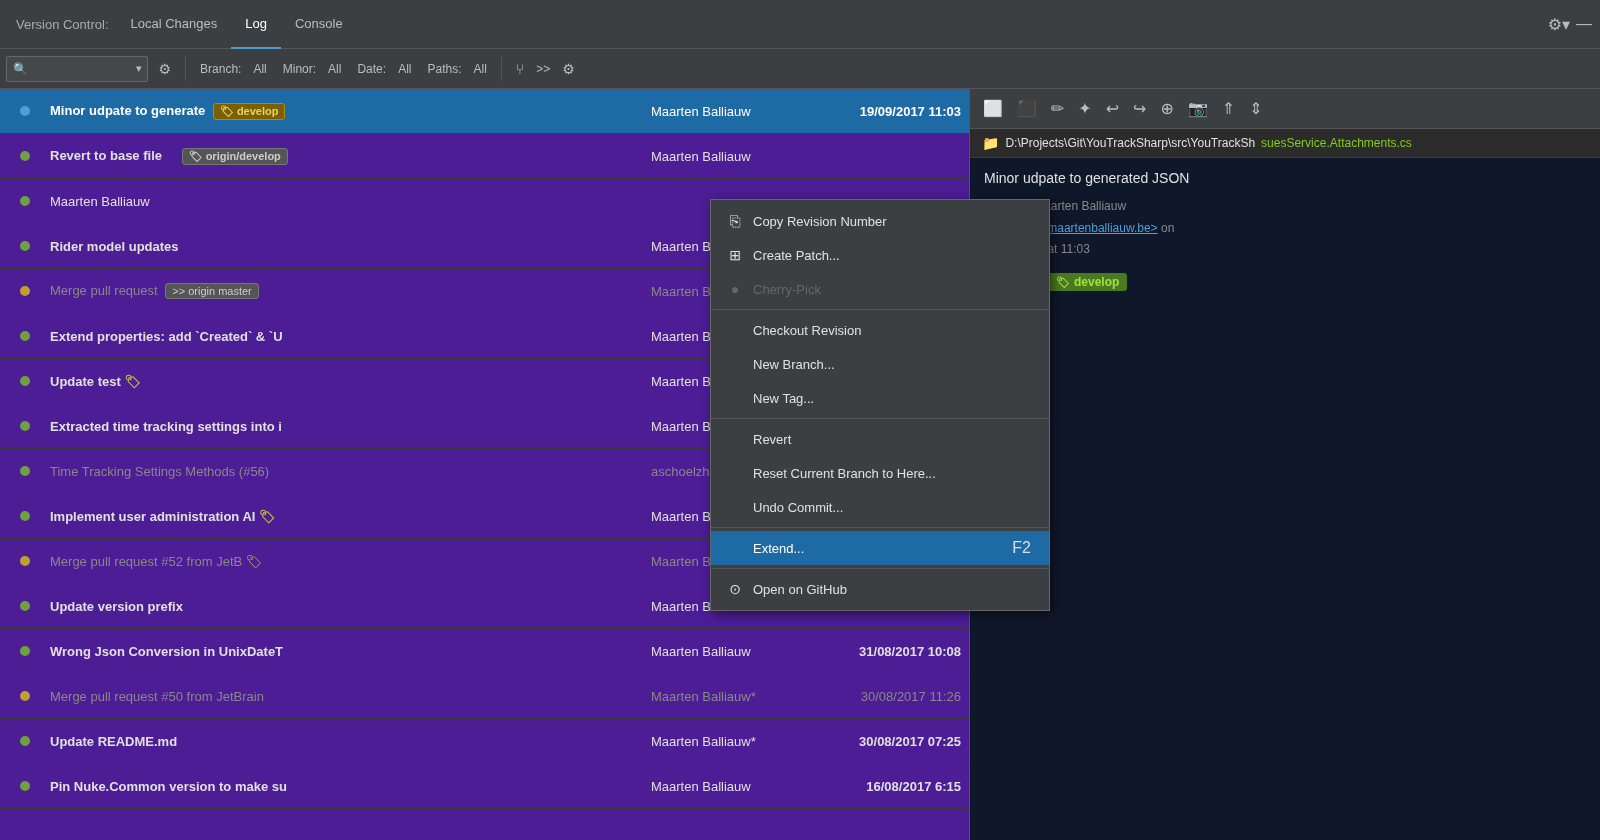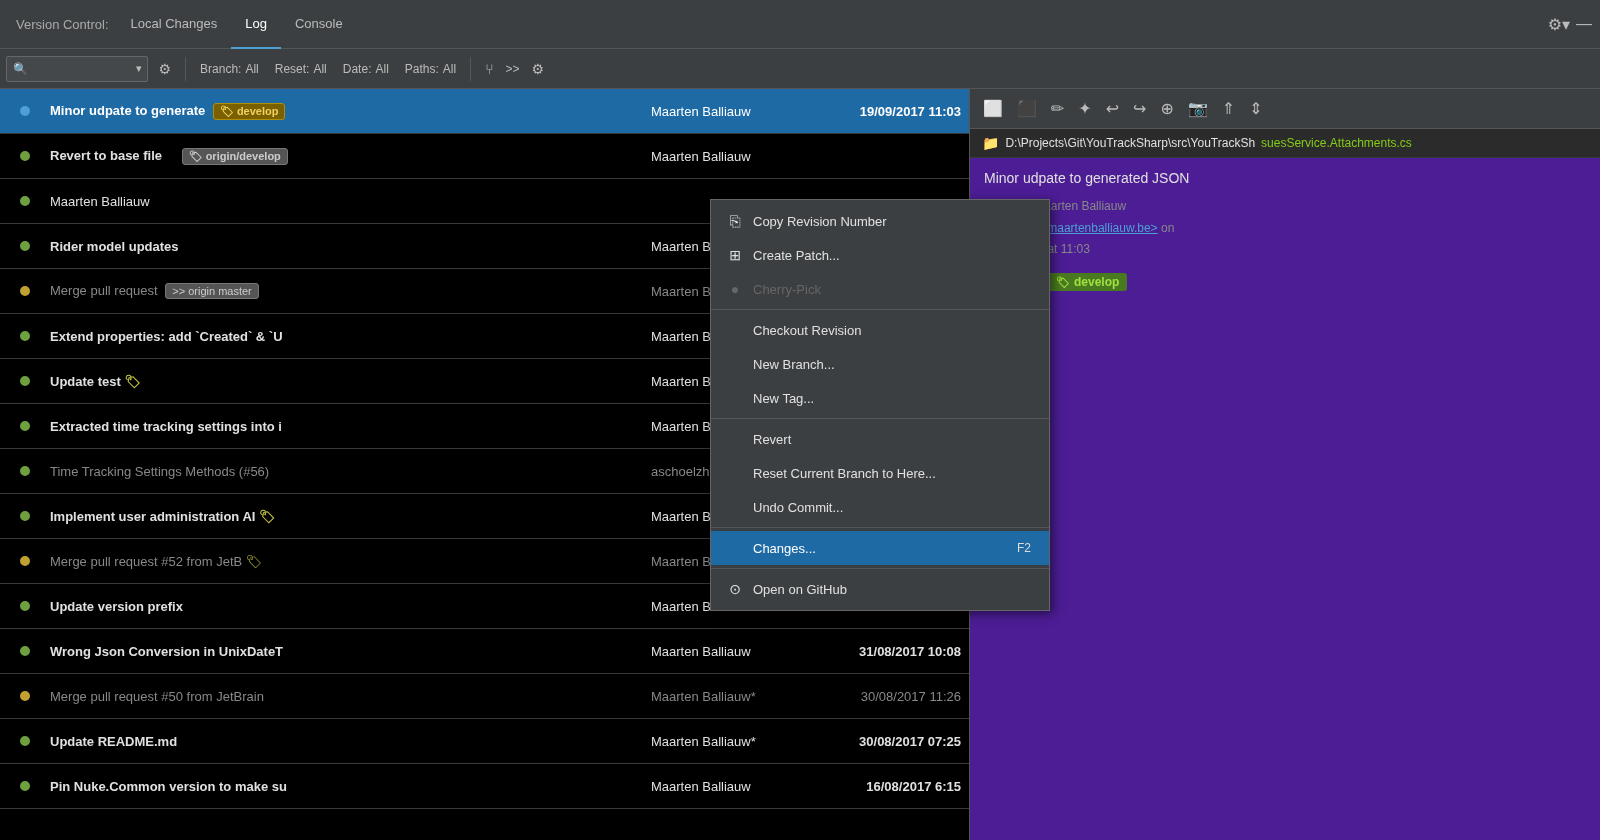--- a/index.html
+++ b/index.html
@@ -40,33 +40,33 @@
       background: transparent; border: none; outline: none;
       color: #ccc; font-size: 12px; width: 100px;
     }
     .toolbar-sep { width: 1px; height: 24px; background: #555; margin: 0 4px; }
     .toolbar-btn {
       background: transparent; border: none; cursor: pointer;
       color: #bbb; font-size: 14px; padding: 3px 6px;
       display: flex; align-items: center; border-radius: 2px;
     }
     .toolbar-filter {
-      display: flex; align-items: center; gap: 4px;
+      display: flex; align-items: center; gap: 12px;
       color: #bbb; font-size: 12px; padding: 0 6px;
     }
 
     
     .main-area {
       display: flex; height: calc(840px - 49px - 40px);
     }
 
     
     .commit-list-panel {
       width: 970px; display: flex; flex-direction: column;
-      background: #000000; border-right: 1px solid #555;
+      background: #4c1d95; border-right: 1px solid #555;
       position: relative;
     }
 
     .commit-list {
       flex: 1; overflow-y: auto;
     }
 
     .commit-row {
       display: flex; align-items: center;
       height: 45px; border-bottom: 1px solid #3a3a3a;
@@ -130,21 +130,21 @@
       font-size: 13px; gap: 8px;
     }
     .menu-item.highlighted { background: #1e6aa5; color: #fff; }
     .menu-item.disabled { color: #666; cursor: default; }
     .menu-sep { height: 1px; background: #555; margin: 3px 0; }
     .menu-icon {
       width: 20px; height: 20px; display: flex; align-items: center; justify-content: center;
       font-size: 14px; flex-shrink: 0;
     }
     .menu-label { flex: 1; }
-    .menu-shortcut { color: #aaa; font-size: 12px; }
+    .menu-shortcut { color: #aaa; font-size: 16px; }
     .menu-item.highlighted .menu-shortcut { color: #ddd; }
 
     
     .right-panel {
       flex: 1; display: flex; flex-direction: column;
       background: #2b2b2b;
     }
 
     .right-toolbar {
       display: flex; align-items: center;
@@ -163,21 +163,21 @@
       padding: 6px 12px; background: #2b2b2b;
       border-bottom: 1px solid #3a3a3a;
       gap: 6px;
     }
     .file-path-bar .folder-icon { color: #c0a030; font-size: 14px; }
     .file-path-bar .path-text { color: #e0e0e0; font-size: 12px; }
     .file-path-bar .file-link { color: #84cc16; font-size: 12px; text-decoration: none; }
 
     .commit-detail {
       padding: 12px 14px; flex: 1; overflow-y: auto;
-      background: #4c1d95; color: #e0e0e0;
+      background: #0f172a; color: #e0e0e0;
     }
     .commit-detail-title { font-size: 14px; color: #e0e0e0; margin-bottom: 10px; }
     .commit-detail-meta { font-size: 12px; color: #888; line-height: 1.8; }
     .commit-detail-meta .hash { color: #e0e0e0; font-size: 12px; }
     .commit-detail-meta .email { color: #4e9fd4; }
 
     .branch-badges { display: flex; gap: 8px; margin-top: 12px; align-items: center; }
     .badge-head { background: #a06000; color: #f8e060; padding: 2px 8px; border-radius: 3px; font-size: 12px; font-weight: bold; }
     .badge-develop { background: #4a7a20; color: #a0e040; padding: 2px 8px 2px 14px; border-radius: 3px; font-size: 12px; font-weight: bold; position: relative; }
     .badge-develop::before { content: '🏷'; font-size: 11px; margin-right: 4px; }
@@ -203,21 +203,21 @@
     <input type="text" placeholder="" style="">
     <span style="color:#bbb;font-size:11px">▾</span>
   </div>
   <button class="toolbar-btn">⚙</button>
   <div class="toolbar-sep"></div>
   <div class="toolbar-filter">
     <span>Branch:</span>
     <span style="cursor:pointer">All</span>
   </div>
   <div class="toolbar-filter">
-    <span>Reset:</span>
+    <span>Minor:</span>
     <span style="cursor:pointer">All</span>
   </div>
   <div class="toolbar-filter">
     <span>Date:</span>
     <span style="cursor:pointer">All</span>
   </div>
   <div class="toolbar-filter">
     <span>Paths:</span>
     <span style="cursor:pointer">All</span>
   </div>
@@ -430,21 +430,21 @@
         <span class="menu-icon"></span>
         <span class="menu-label">Reset Current Branch to Here...</span>
       </div>
       <div class="menu-item">
         <span class="menu-icon"></span>
         <span class="menu-label">Undo Commit...</span>
       </div>
       <div class="menu-sep"></div>
       <div class="menu-item highlighted">
         <span class="menu-icon"></span>
-        <span class="menu-label">Changes...</span>
+        <span class="menu-label">Extend...</span>
         <span class="menu-shortcut">F2</span>
       </div>
       <div class="menu-sep"></div>
       <div class="menu-item">
         <span class="menu-icon">⊙</span>
         <span class="menu-label">Open on GitHub</span>
       </div>
     </div>
 
   </div>

